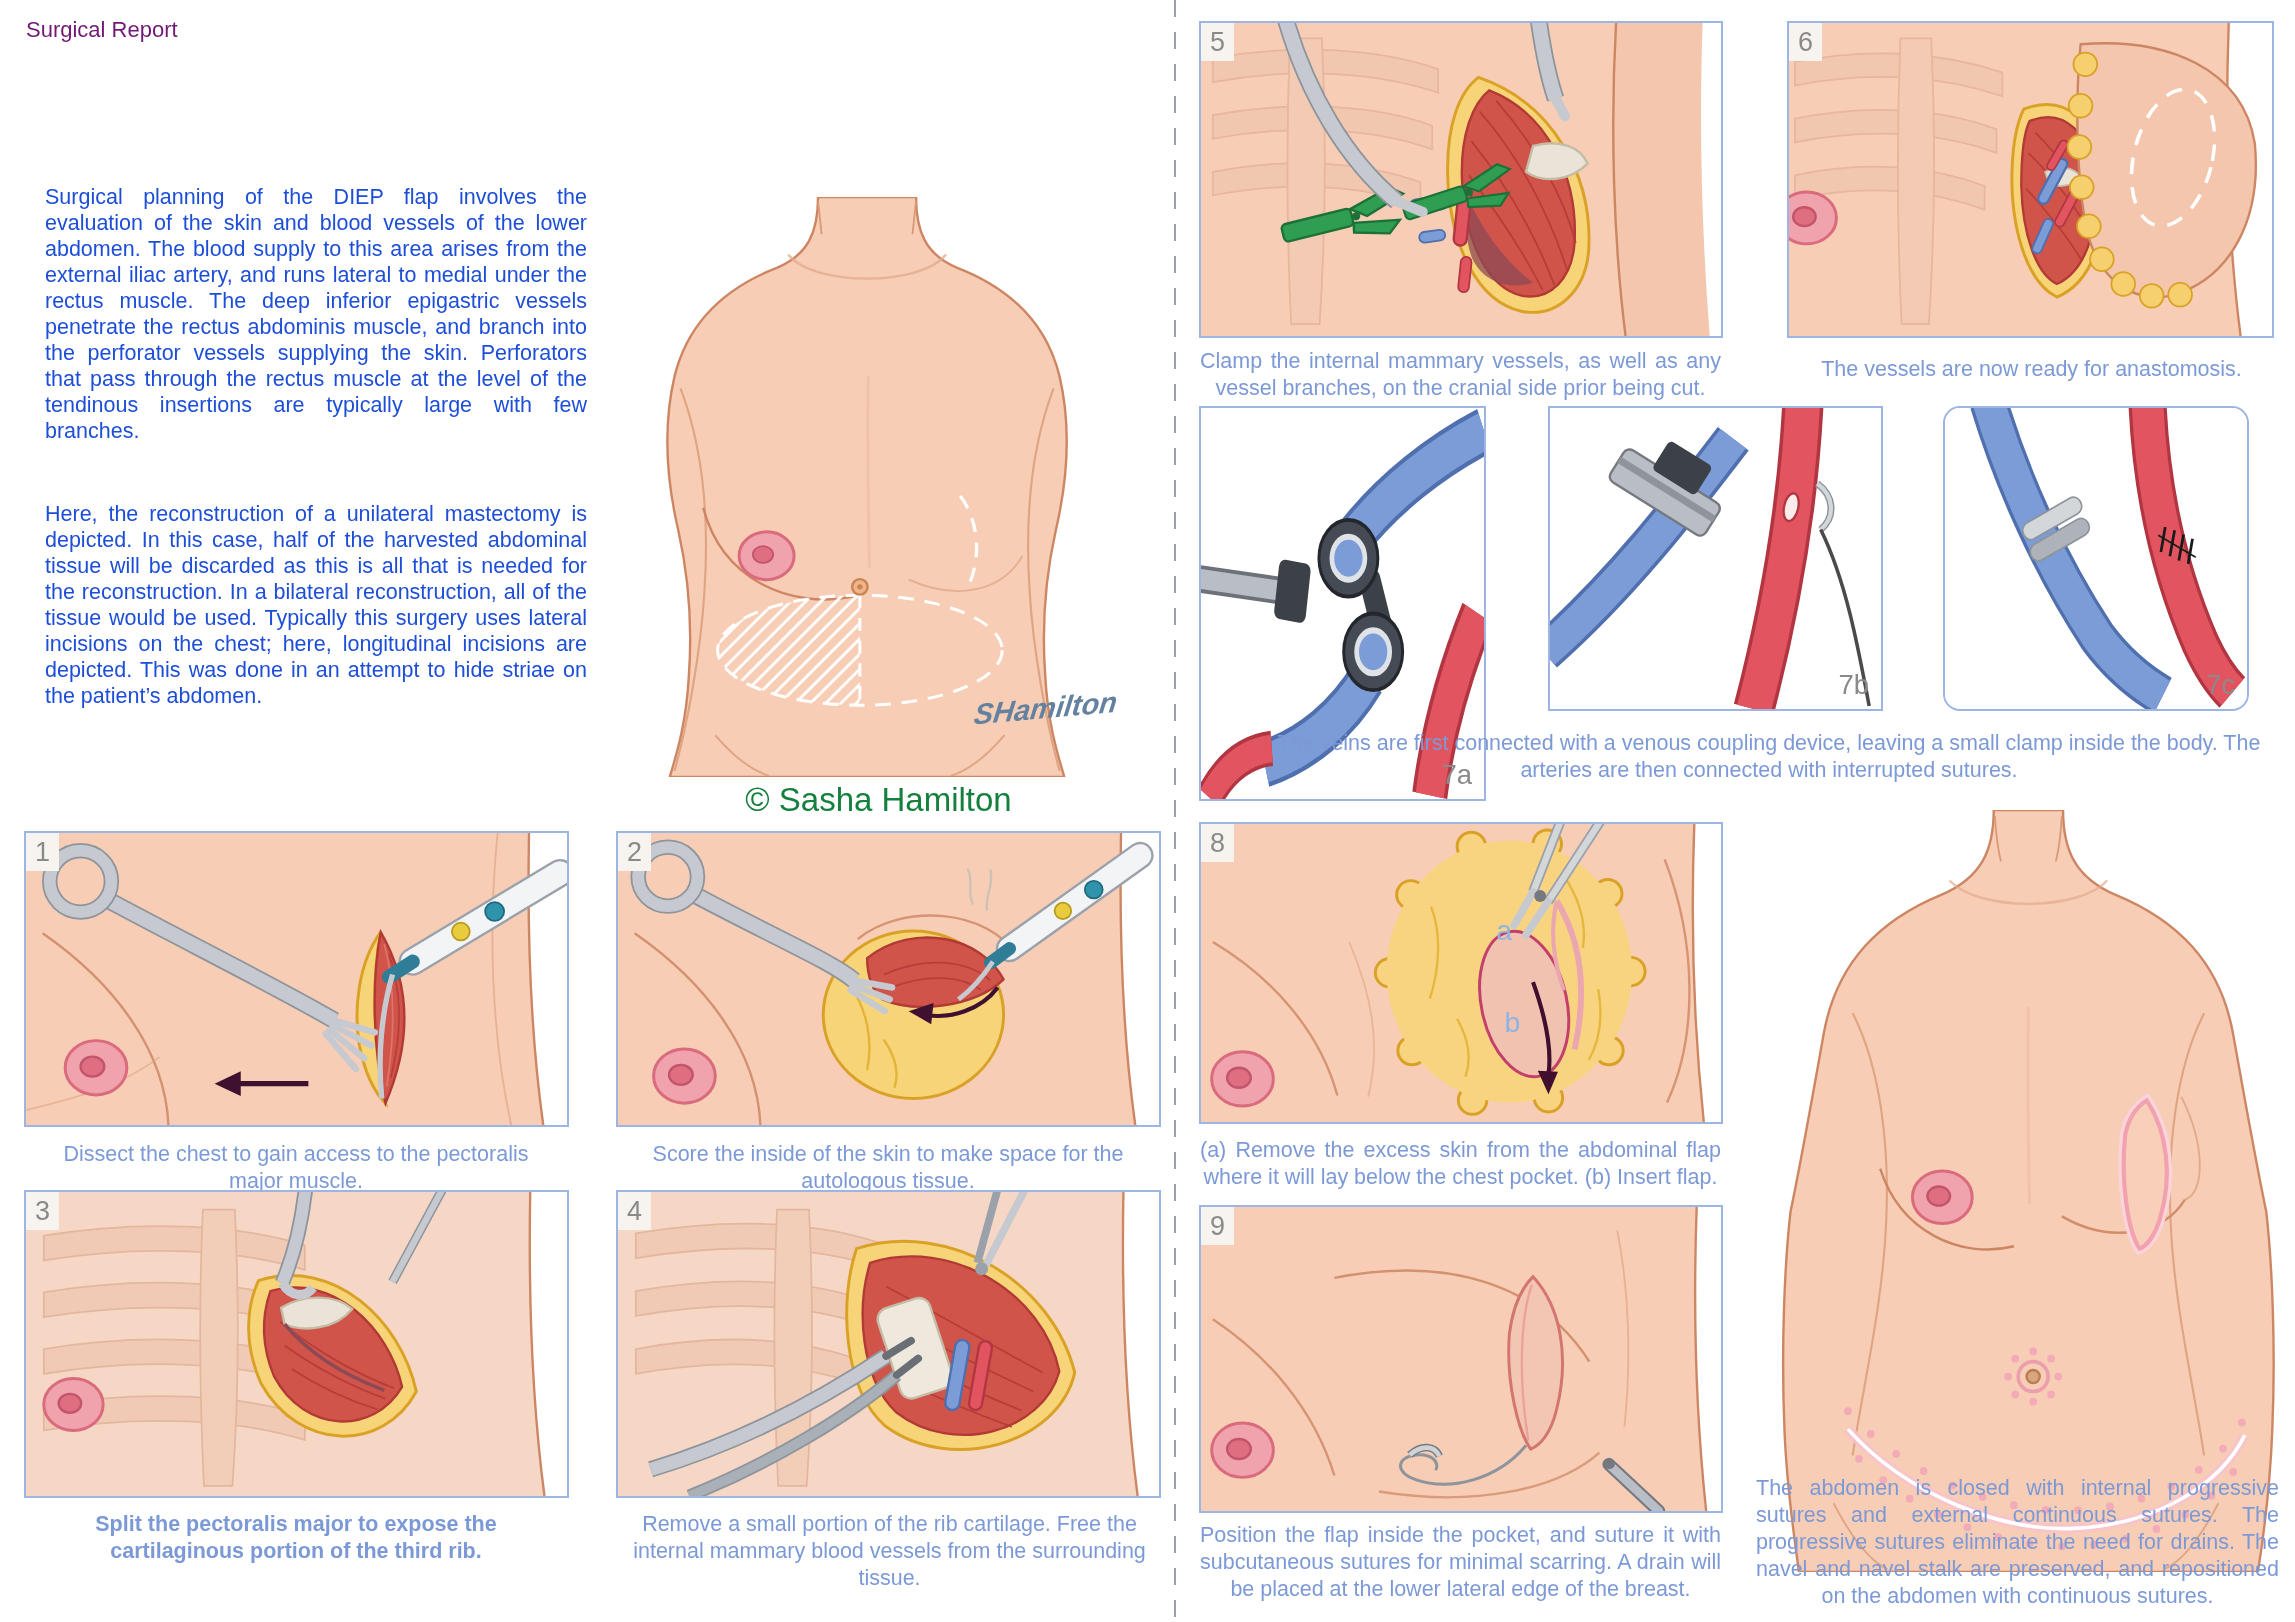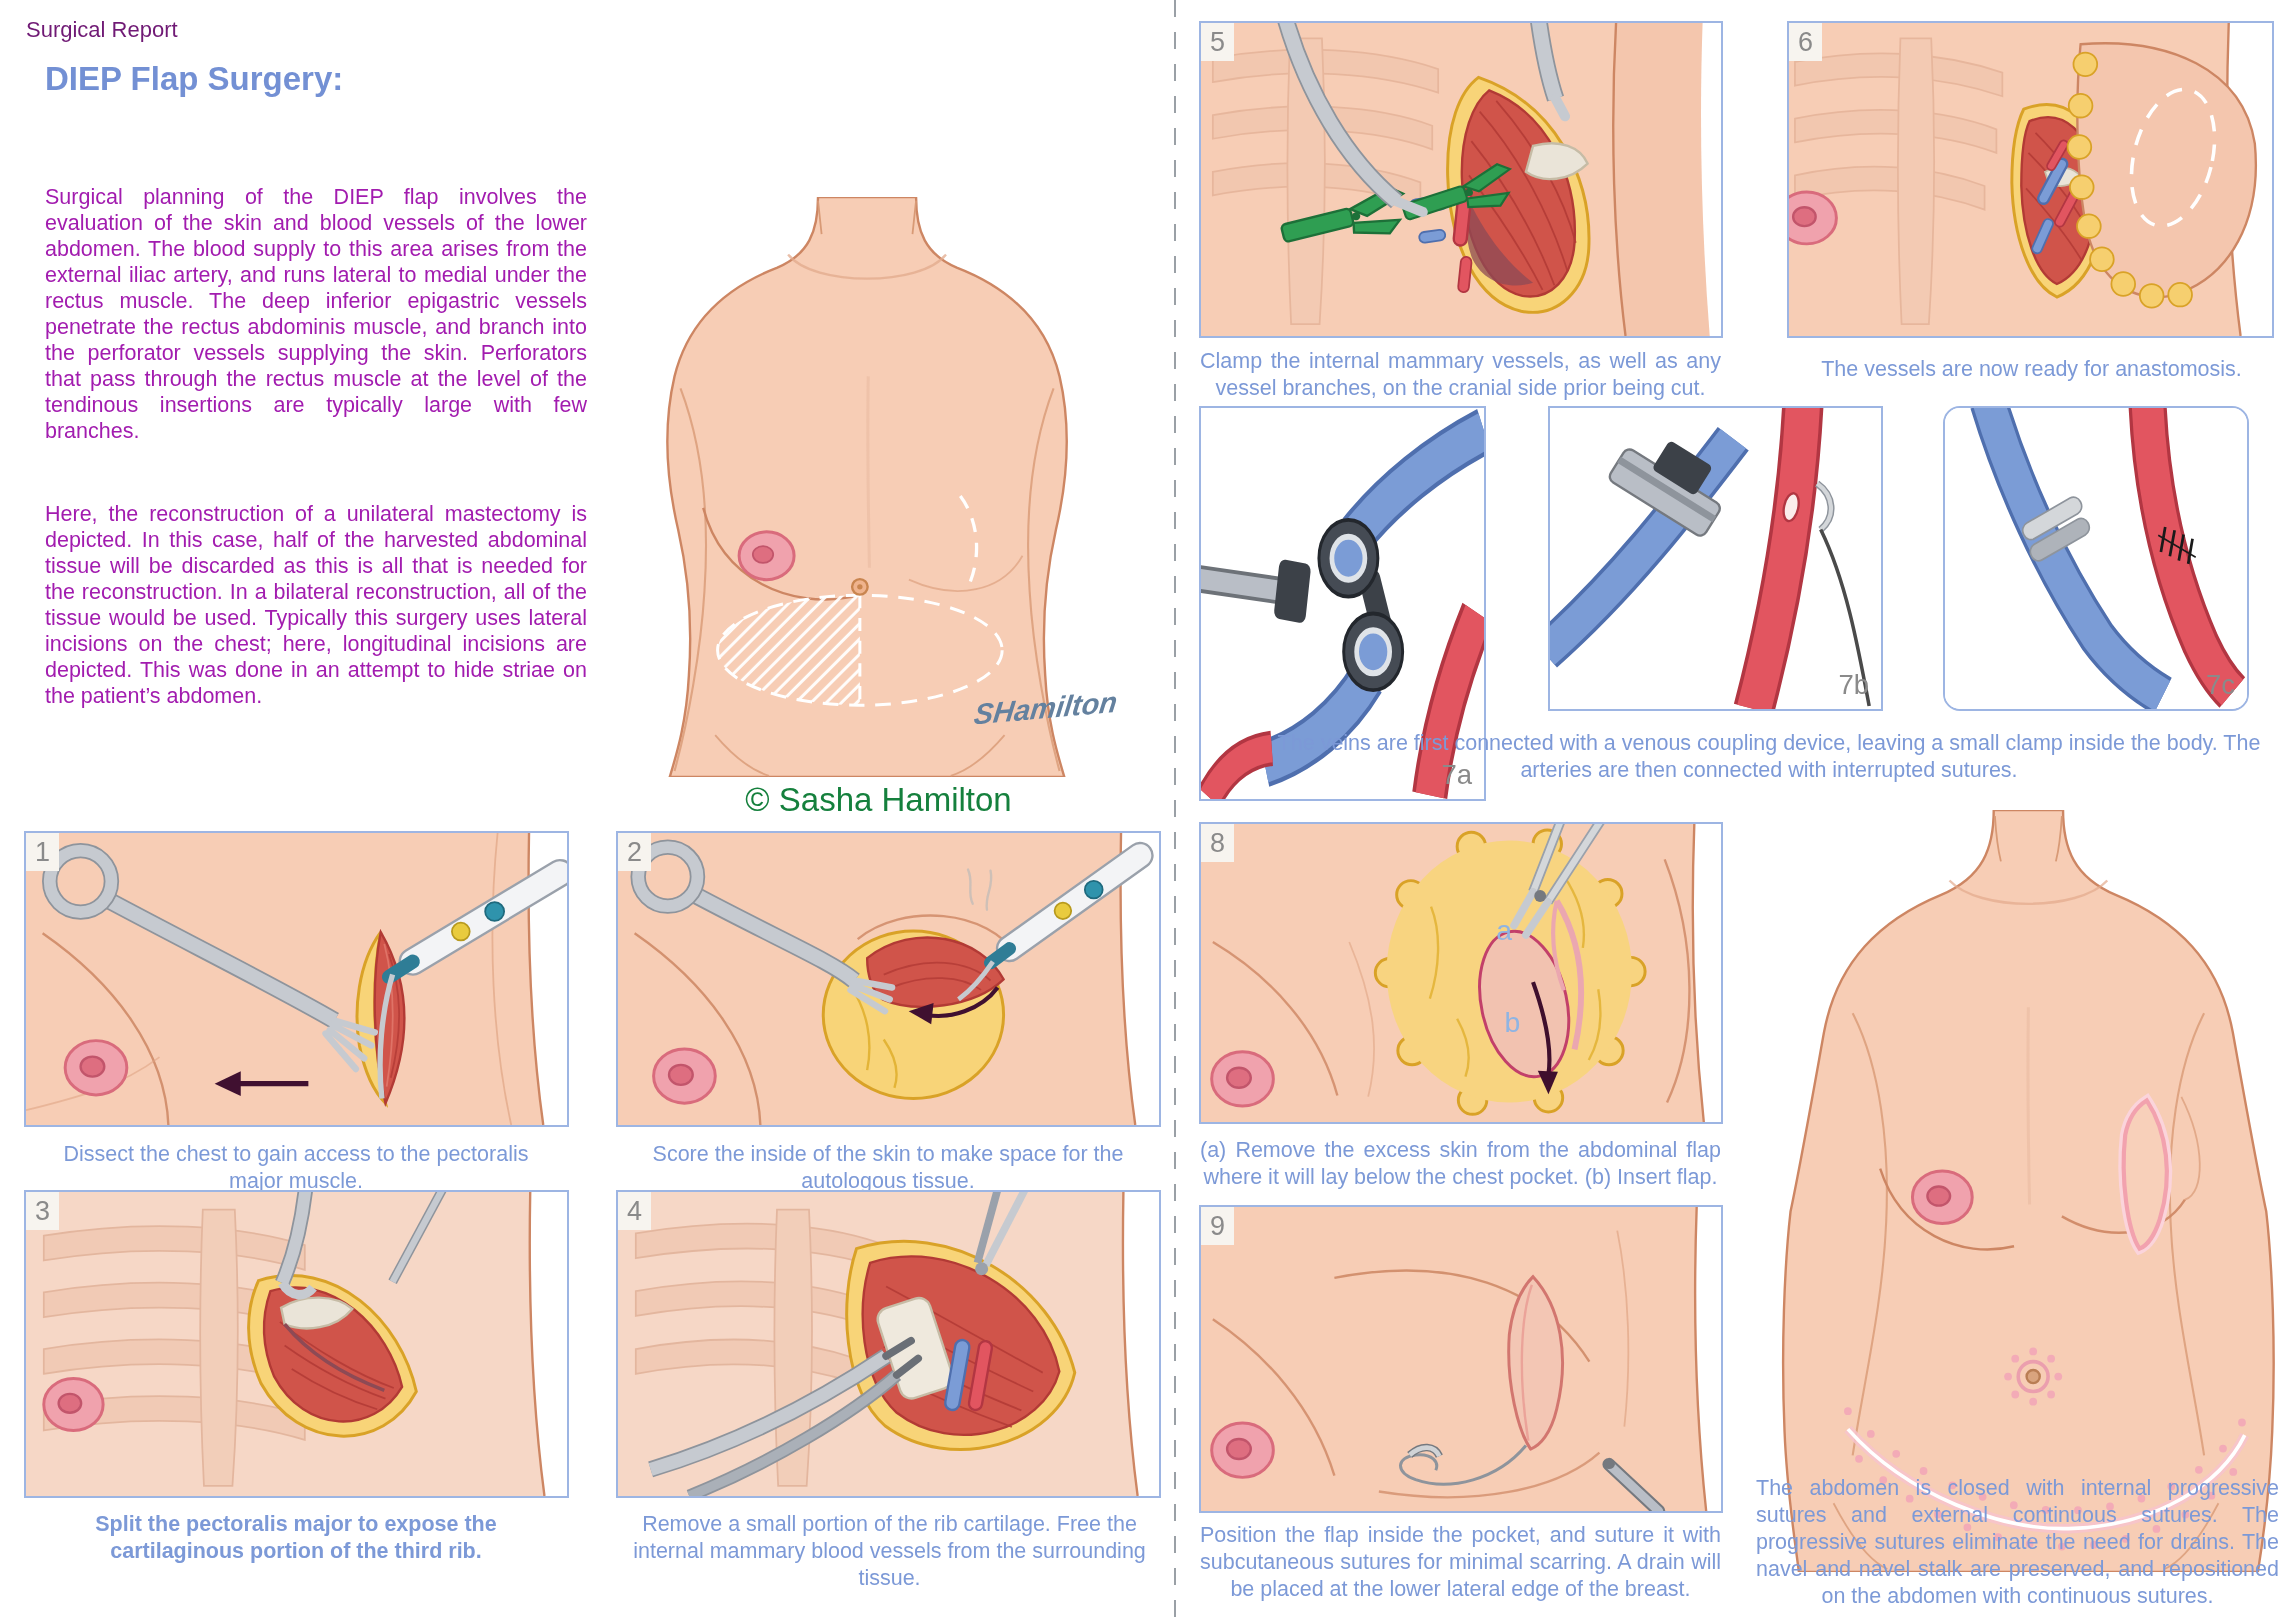--- a/index.html
+++ b/index.html
@@ -4,21 +4,21 @@
 <style>
   * { box-sizing: border-box; }
   html,body { margin:0; padding:0; background:#fff; }
   body {
     position:relative; width:2295px; height:1623px; overflow:hidden;
     font-family:"Liberation Sans", sans-serif;
   }
   .abs { position:absolute; }
   .hdr-label { left:26px; top:16.7px; font-size:22px; color:#701a75; }
   .title { left:45px; top:55px; color:#7390d4; font-weight:bold; font-size:33px; line-height:47px; }
-  .para { width:542px; color:#a21caf; font-size:21.5px; line-height:26px; text-align:justify; }
+  .para { width:542px; color:#1d4ed8; font-size:21.5px; line-height:26px; text-align:justify; }
   .para1 { left:45px; top:184px; }
   .para2 { left:45px; top:501px; }
   .signature { left:974px; top:692px; color:#64819f; font-size:29px; font-weight:bold;
                font-style:italic; transform:rotate(-5deg) skewX(-12deg); }
   .copyright { left:699px; top:781px; width:359px; text-align:center; color:#15803d; font-size:33px; }
   .panel { position:absolute; border:2.4px solid #9db5e3; background:#fff; overflow:hidden; }
   .pnum { position:absolute; top:0; left:0; width:33px; height:38px; background:#f7f4ef;
           color:#8a8a8a; font-size:27px; display:flex; align-items:center; justify-content:center; z-index:3; }
   .plab { position:absolute; right:12px; bottom:8.4px; color:#8a8a8a; font-size:27.5px; z-index:3; }
   .cap { position:absolute; color:#7c99d7; font-size:21.5px; line-height:27px; text-align:center; }
@@ -27,21 +27,20 @@
   .divider { left:1174px; top:0; width:2.4px; height:1623px;
              background:repeating-linear-gradient(to bottom,#9aa0a6 0 16.7px, transparent 16.7px 32px); }
   .final-cap { z-index:5; }
 </style>
 </head>
 <body>
 
 <div class="abs hdr-label">Surgical Report</div>
 
 <div class="abs title">
-  <div>DIEP Flap Surgery:</div>
 </div>
 
 <div class="abs para para1">Surgical planning of the DIEP flap involves the evaluation of the skin and blood vessels of the lower abdomen. The blood supply to this area arises from the external iliac artery, and runs lateral to medial under the rectus muscle. The deep inferior epigastric vessels penetrate the rectus abdominis muscle, and branch into the perforator vessels supplying the skin. Perforators that pass through the rectus muscle at the level of the tendinous insertions are typically large with few branches.</div>
 <div class="abs para para2">Here, the reconstruction of a unilateral mastectomy is depicted. In this case, half of the harvested abdominal tissue will be discarded as this is all that is needed for the reconstruction. In a bilateral reconstruction, all of the tissue would be used. Typically this surgery uses lateral incisions on the chest; here, longitudinal incisions are depicted. This was done in an attempt to hide striae on the patient’s abdomen.</div>
 
 <div class="abs" style="left:598px; top:197px; width:562px; height:580px;">
   <svg class="ill" viewBox="0 0 940 970">
     <defs>
       <pattern id="hatch" width="18" height="18" patternUnits="userSpaceOnUse" patternTransform="rotate(45)">
         <line x1="4" y1="0" x2="4" y2="18" stroke="#ffffff" stroke-width="5"></line>

